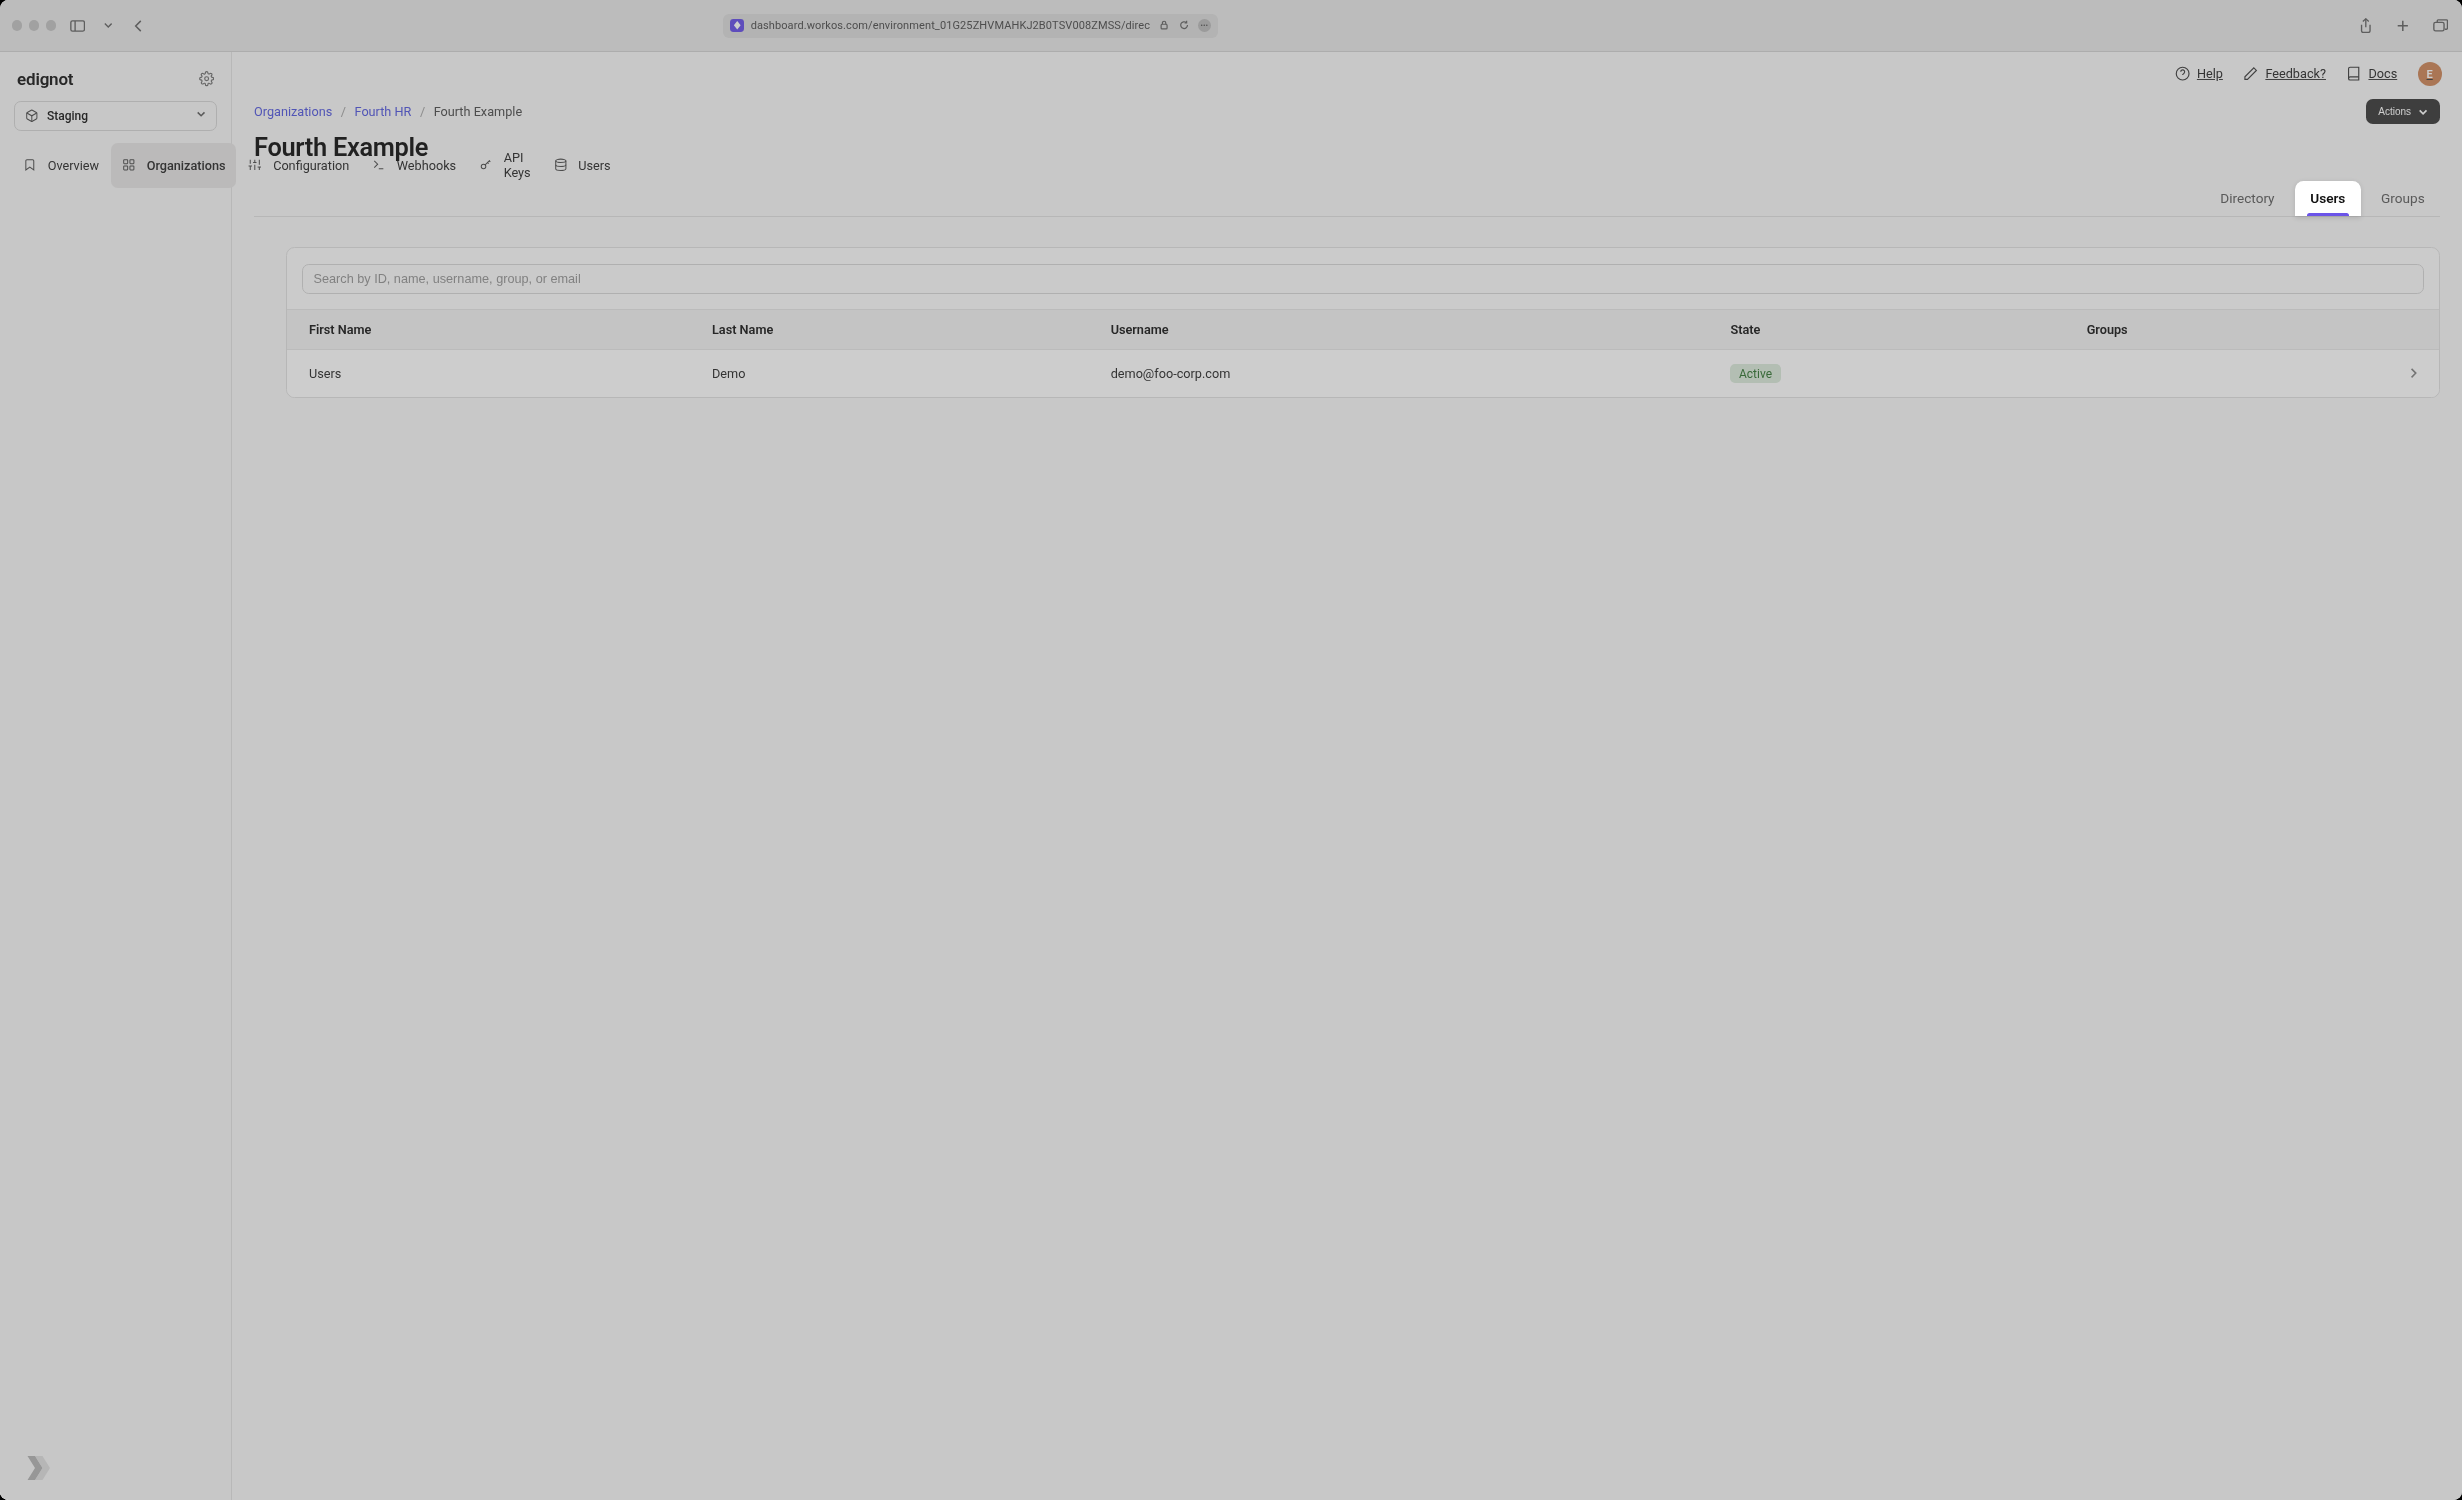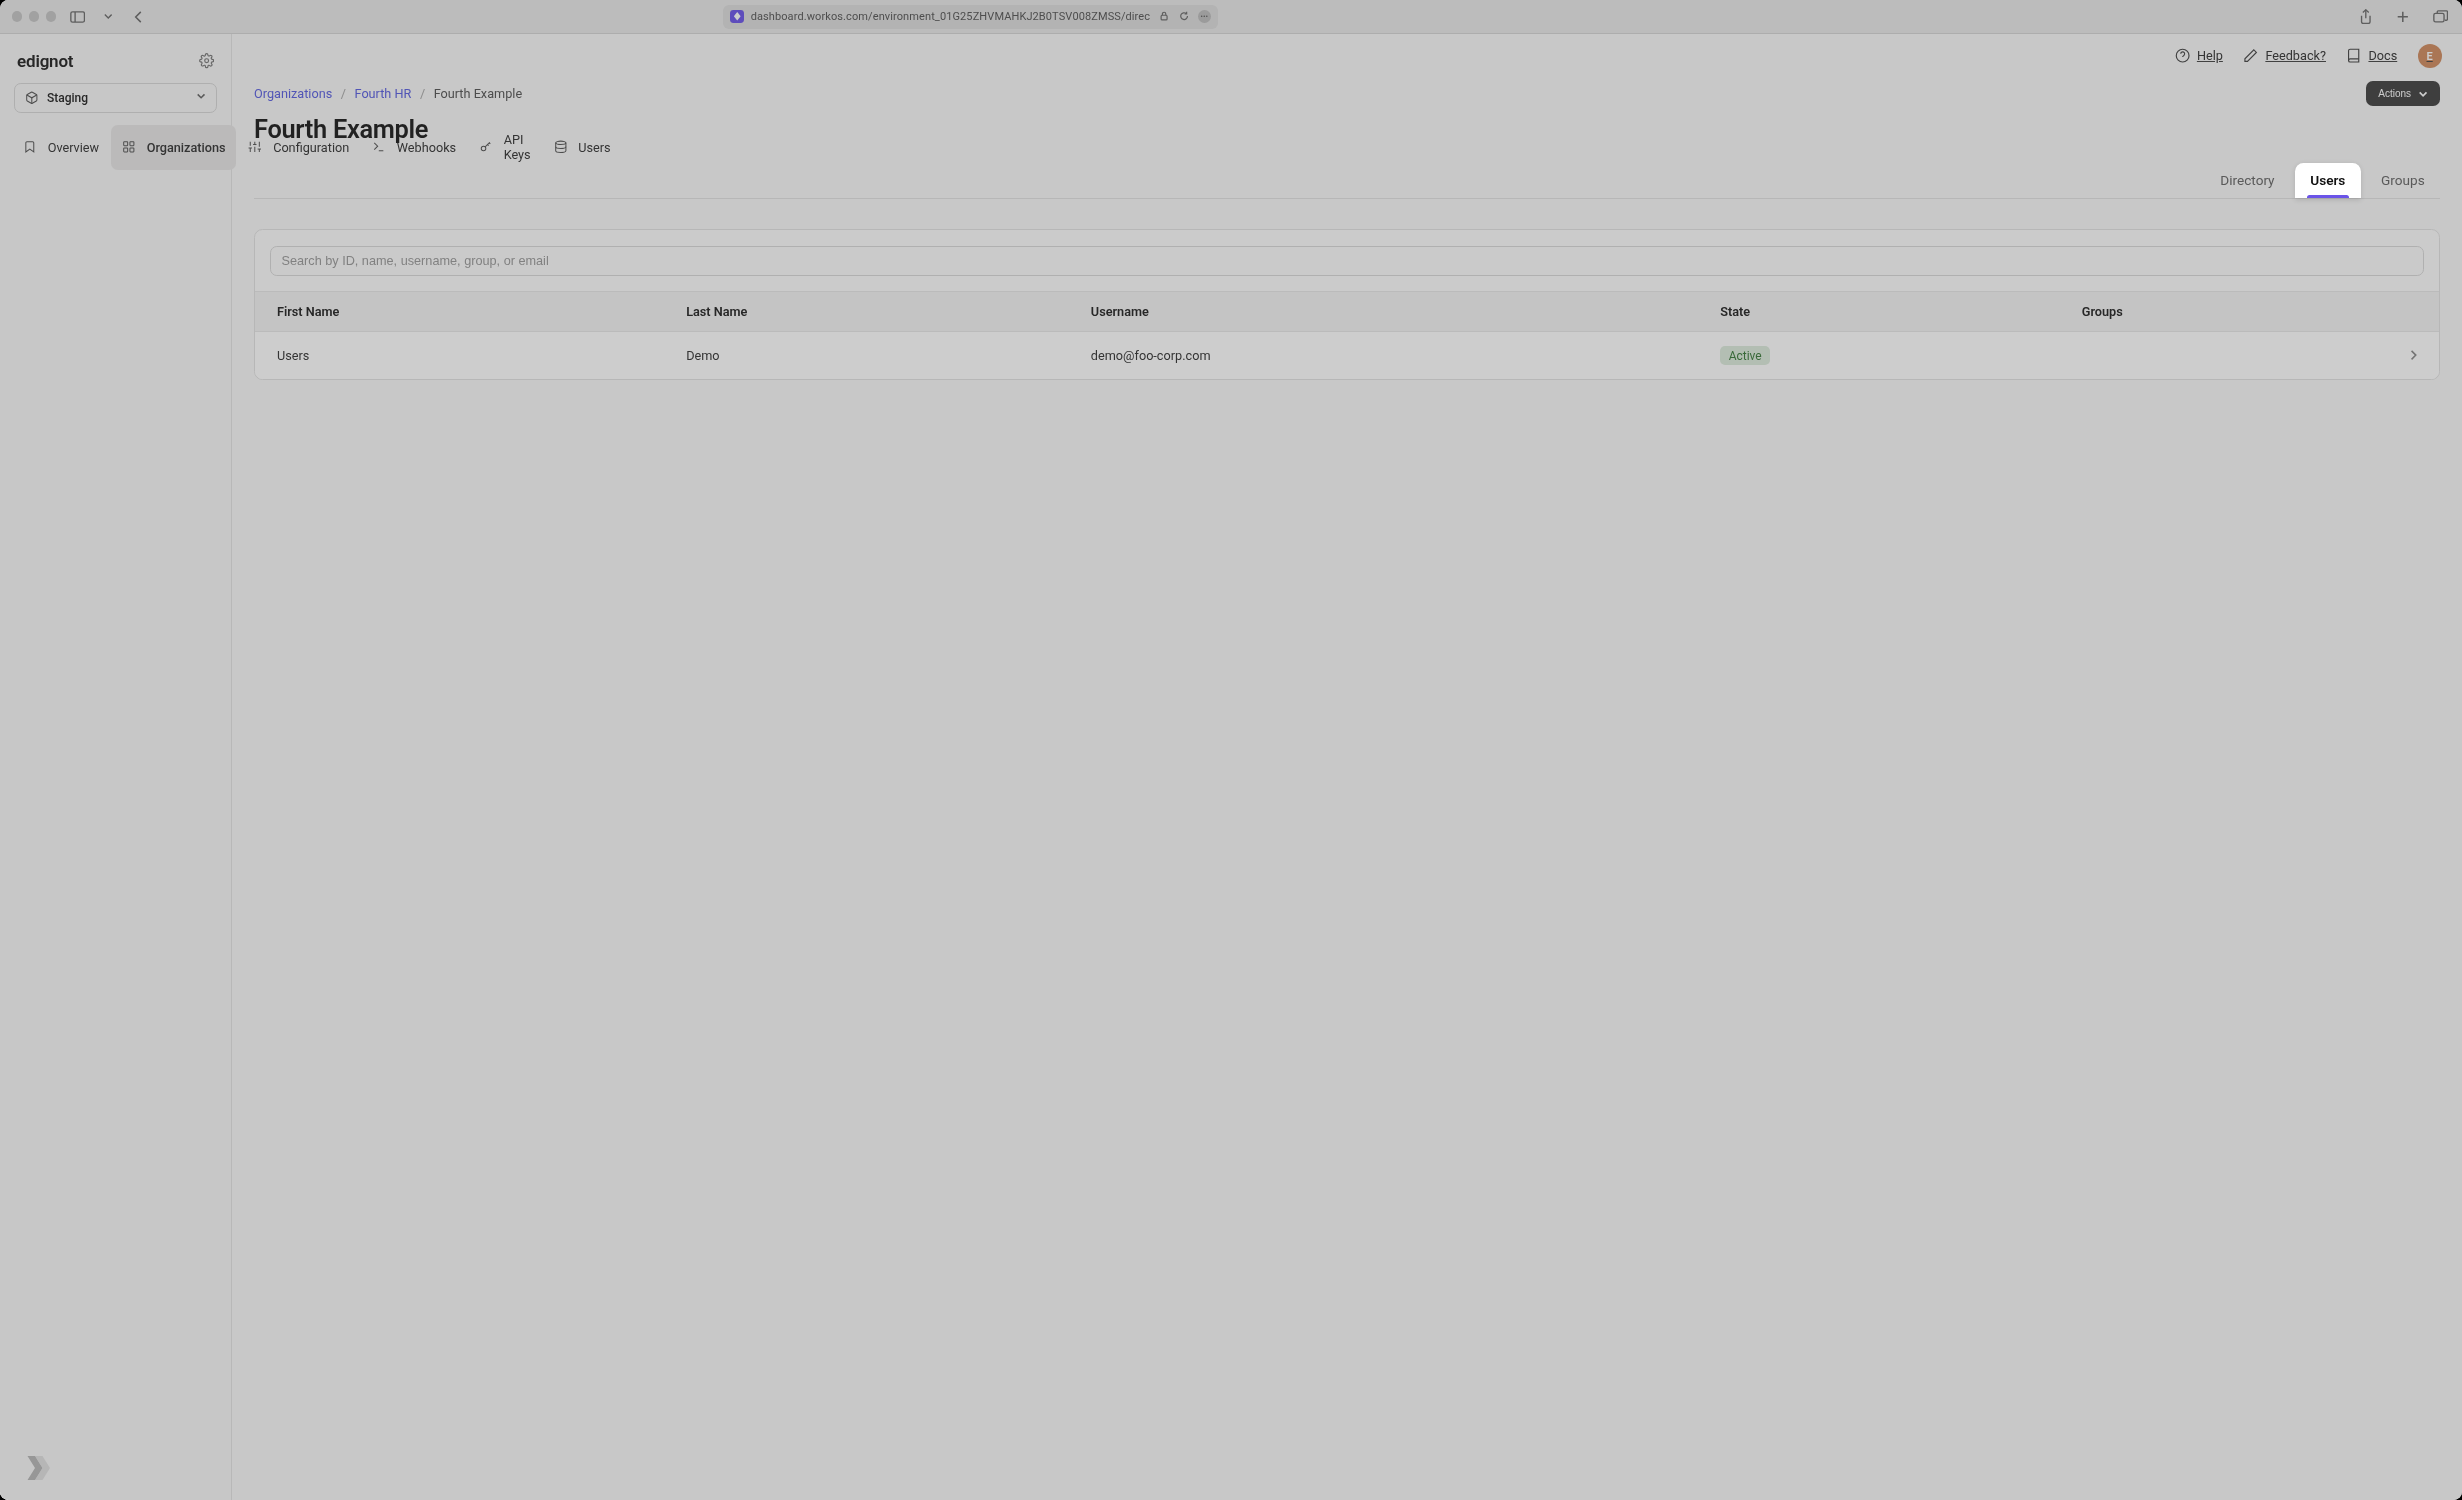--- a/index.html
+++ b/index.html
@@ -26,21 +26,21 @@
   .dim-overlay {
     position: absolute;
     inset: 0;
     background: rgba(55,55,55,0.25);
     pointer-events: none;
     z-index: 50;
   }
 
   
   .chrome {
-    height: 34px;
+    height: 52px;
     display: flex;
     align-items: center;
     padding: 0 12px;
     gap: 12px;
     background: #e9e9e9;
     border-bottom: 0.8px solid #d4d4d4;
     position: relative;
   }
   .traffic { display: flex; gap: 6.8px; }
   .tl-dot { width: 10.2px; height: 10.2px; border-radius: 50%; background: #c4c4c4; }
@@ -159,20 +159,21 @@
   }
   .tab.active::after {
     content:""; position:absolute; left:12px; right:12px; bottom:0;
     height:2.5px; background:#6b54e8; border-radius:2.5px 2.5px 0 0;
   }
 
   .panel {
     margin-top:30.5px;
     border:0.8px solid #e2e2e2; border-radius:8.5px; background:#fdfdfd;
     overflow:hidden;
+    margin-left:32px;
   }
   .panel-pad { padding:15.3px; }
   .search {
     width:100%; height:30.5px; border:0.8px solid #d9d9d9; border-radius:6.8px;
     padding:0 10.2px; font-size:12.7px; background:#fbfbfb; color:#333;
   }
   .search::placeholder { color:#9a9a9a; }
 
   table.grid { width:100%; border-collapse:collapse; }
   table.grid thead th {

